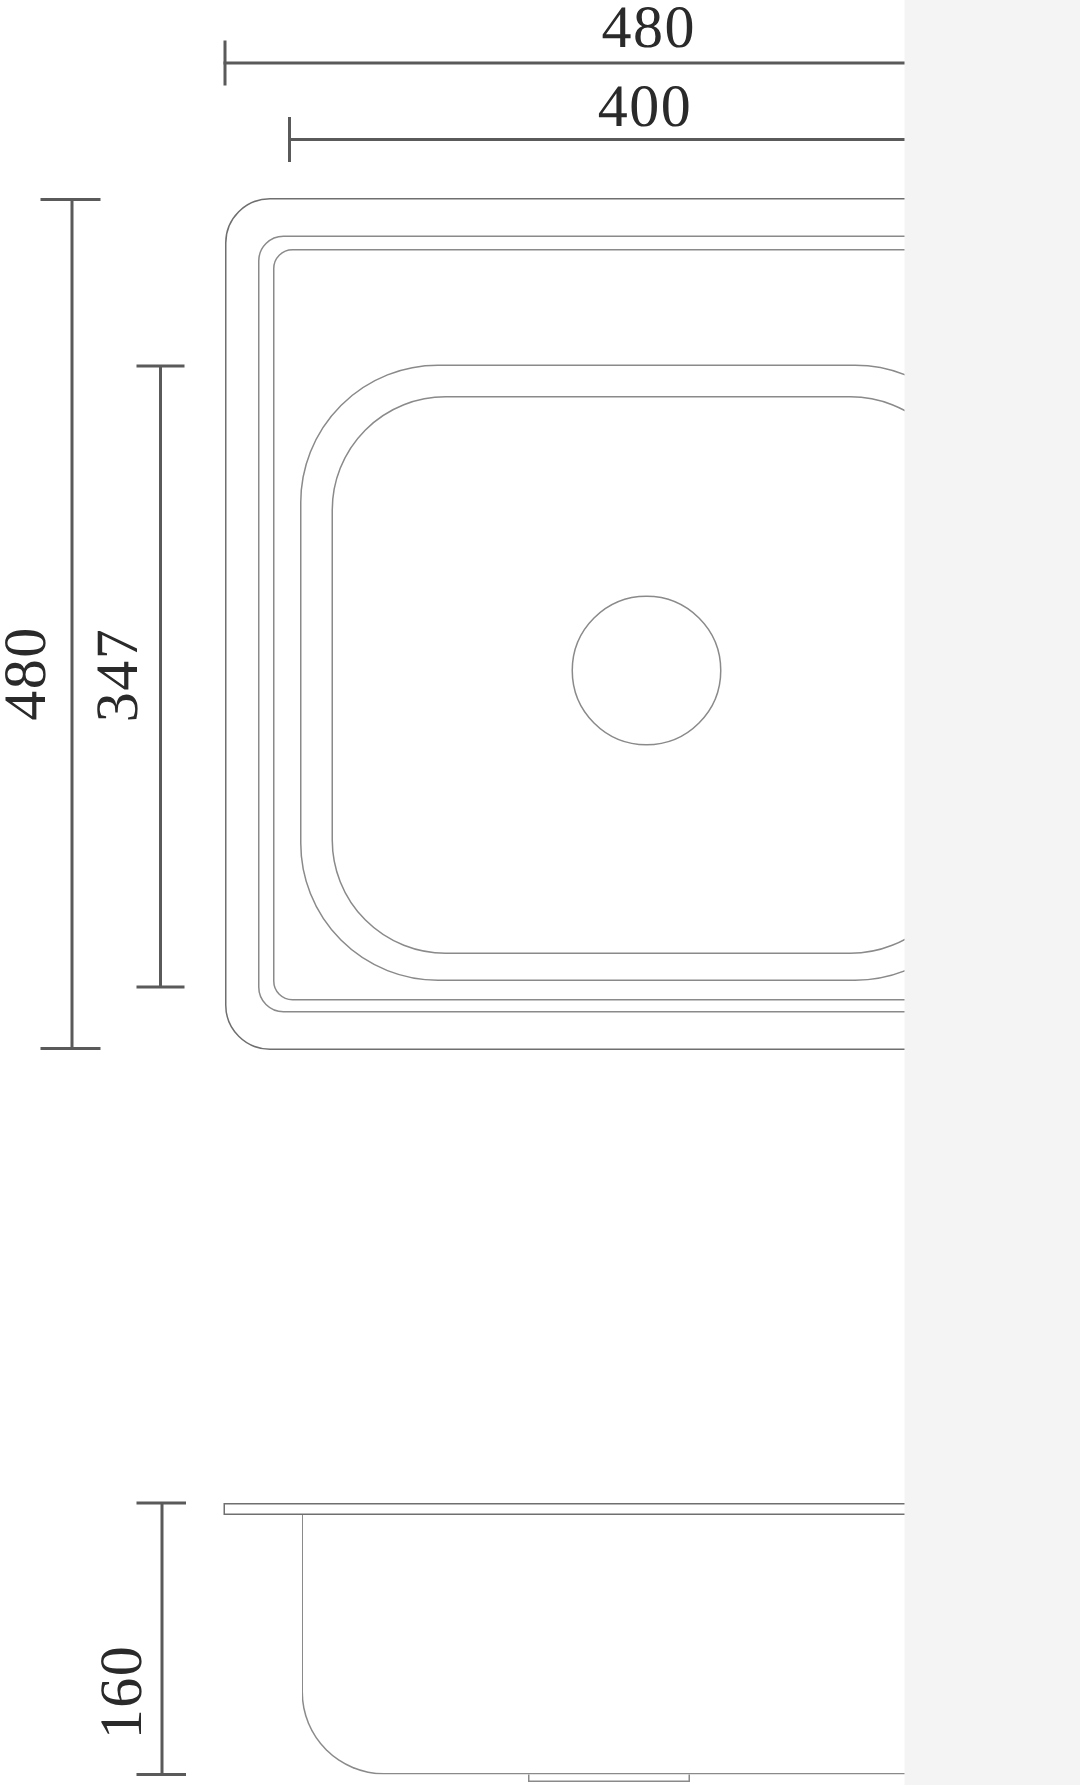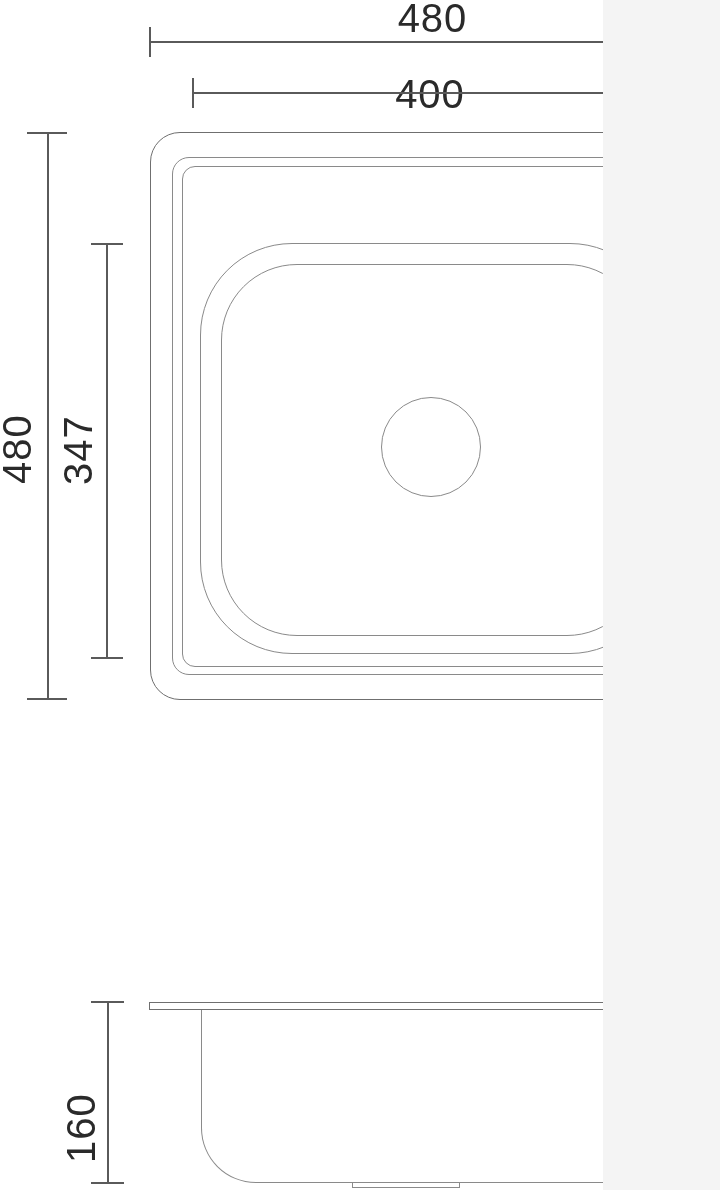--- a/index.html
+++ b/index.html
@@ -9,21 +9,21 @@
     --dim:#5a5a5a;
     --txt:#2a2a2a;
   }
   *{margin:0;padding:0;box-sizing:border-box;}
   html,body{background:#f4f4f4;}
   .canvas{
     position:relative;
     width:603px;height:1190px;
     background:var(--bg);
     overflow:hidden;
-    font-family:Liberation Sans, sans-serif;
+    font-family:Liberation Serif, serif;
   }
   .abs{position:absolute;}
 
   
   .rect-outer{left:150px;top:132px;width:564px;height:568px;
     border:1.8px solid var(--outline-dark);border-radius:30px;}
   .rect-mid{left:172px;top:157px;width:520px;height:518px;
     border:1.6px solid var(--outline);border-radius:17px;}
   .rect-inner{left:182px;top:166px;width:501px;height:501px;
     border:1.6px solid var(--outline);border-radius:13px;}
@@ -74,21 +74,21 @@
   <div class="abs drain"></div>
 
   <div>
     <span class="abs dim-label" style="left:150px;top:-2px;width:565px;">480</span>
     <div class="abs dline-h" style="left:149px;top:41px;width:566px;"></div>
     <div class="abs tick-v" style="left:149px;top:27px;"></div>
     <div class="abs tick-v" style="left:714px;top:27px;"></div>
   </div>
 
   <div>
-    <span class="abs dim-label" style="left:193px;top:51px;width:474px;margin-top:23px;">400</span>
+    <span class="abs dim-label" style="left:193px;top:51px;width:474px;">400</span>
     <div class="abs dline-h" style="left:192px;top:92px;width:476px;"></div>
     <div class="abs tick-v" style="left:192px;top:78px;"></div>
     <div class="abs tick-v" style="left:666px;top:78px;"></div>
   </div>
 
   <div>
     <span class="abs dim-label rot" style="left:17px;top:449px;">480</span>
     <div class="abs dline-v" style="left:47px;top:133px;height:566px;"></div>
     <div class="abs tick-h" style="left:27px;top:132px;width:40px;"></div>
     <div class="abs tick-h" style="left:27px;top:698px;width:40px;"></div>

